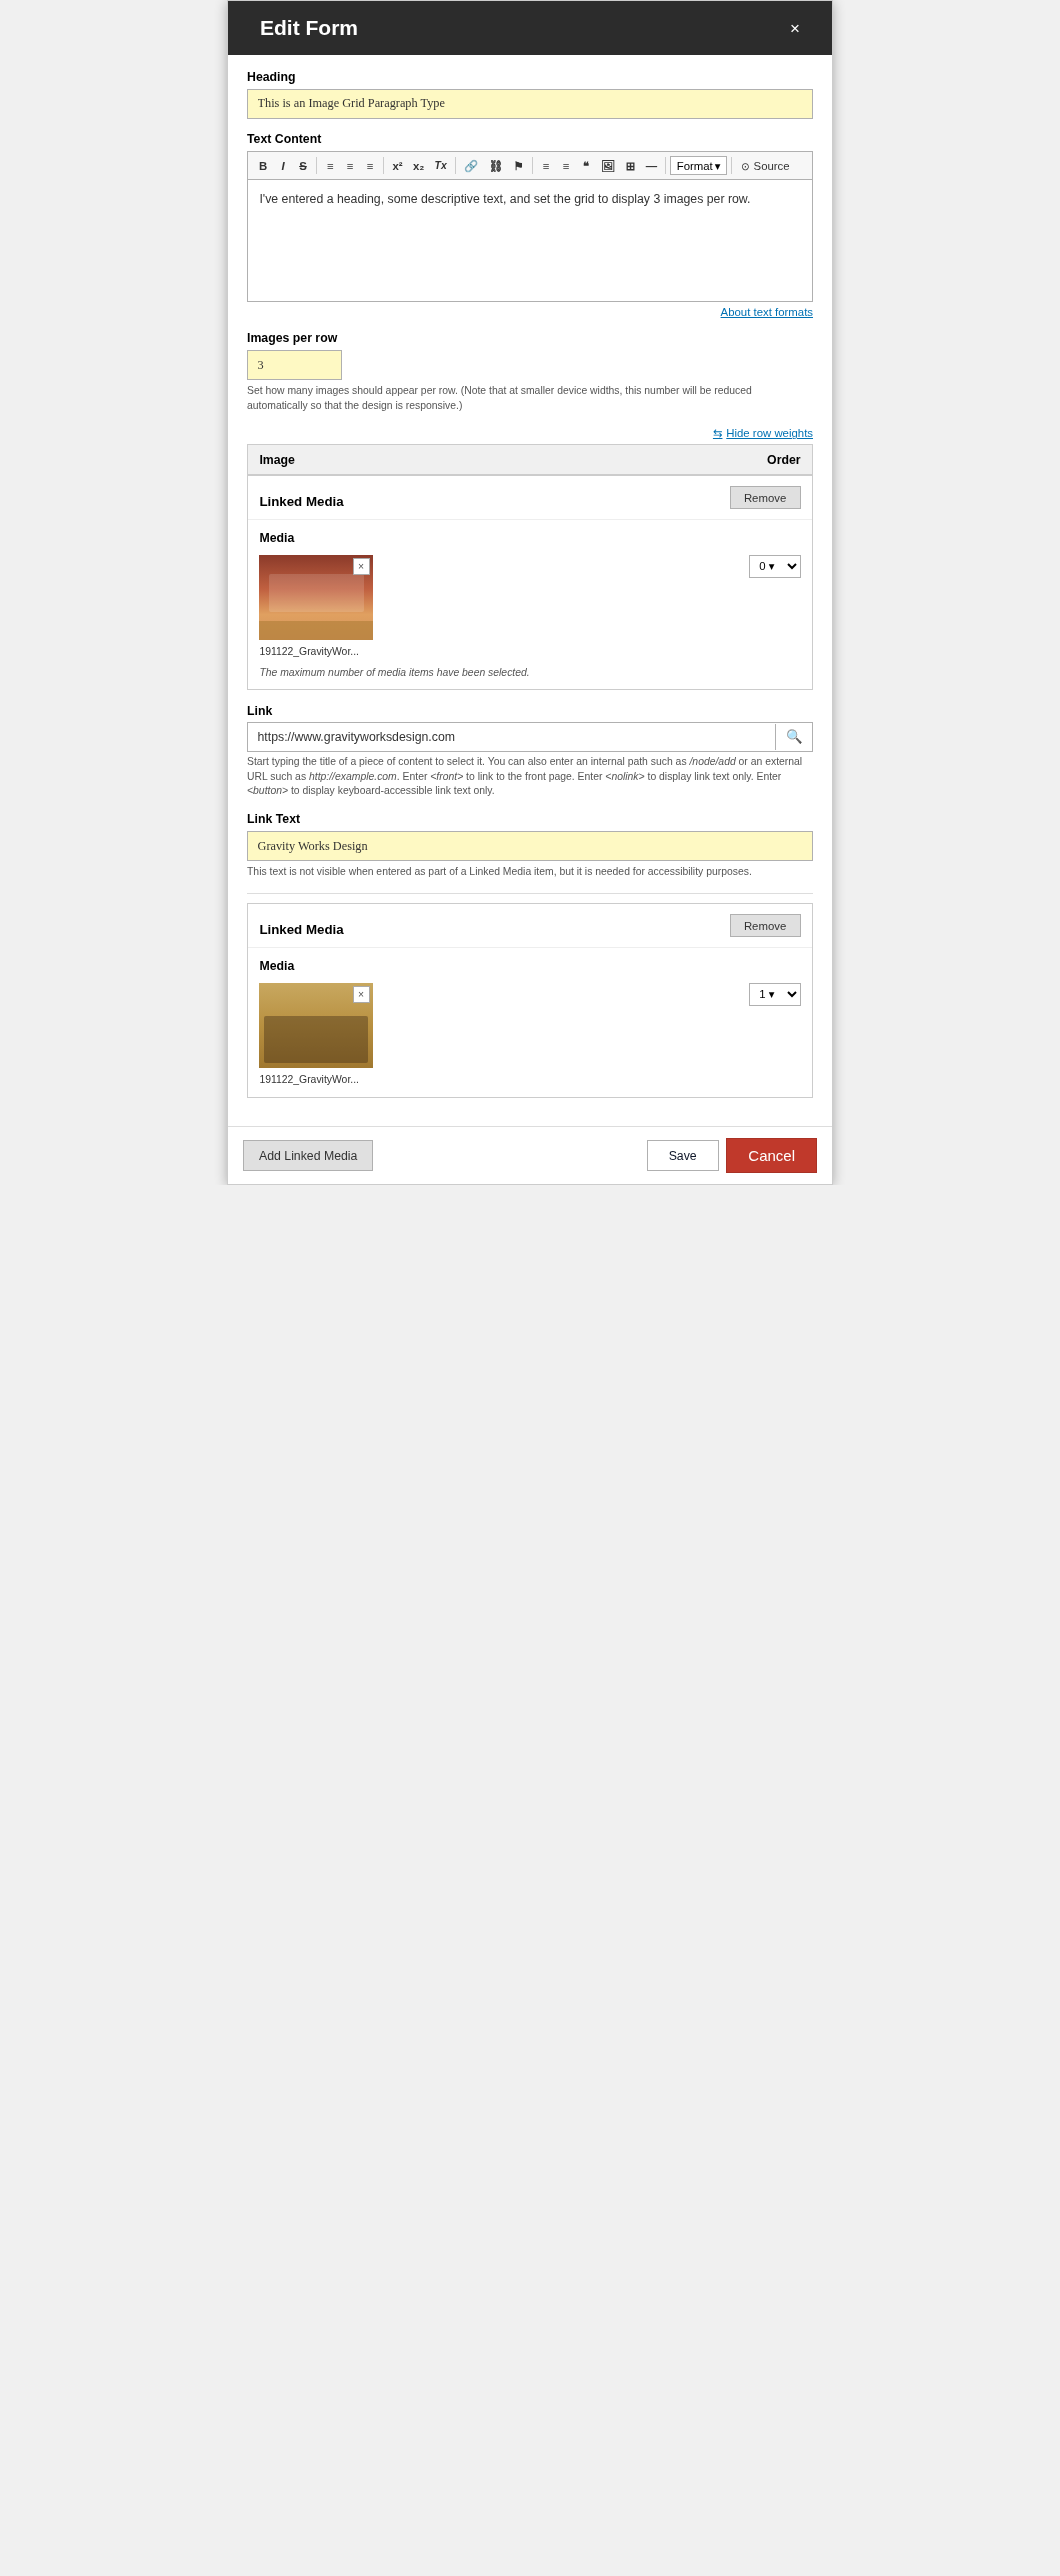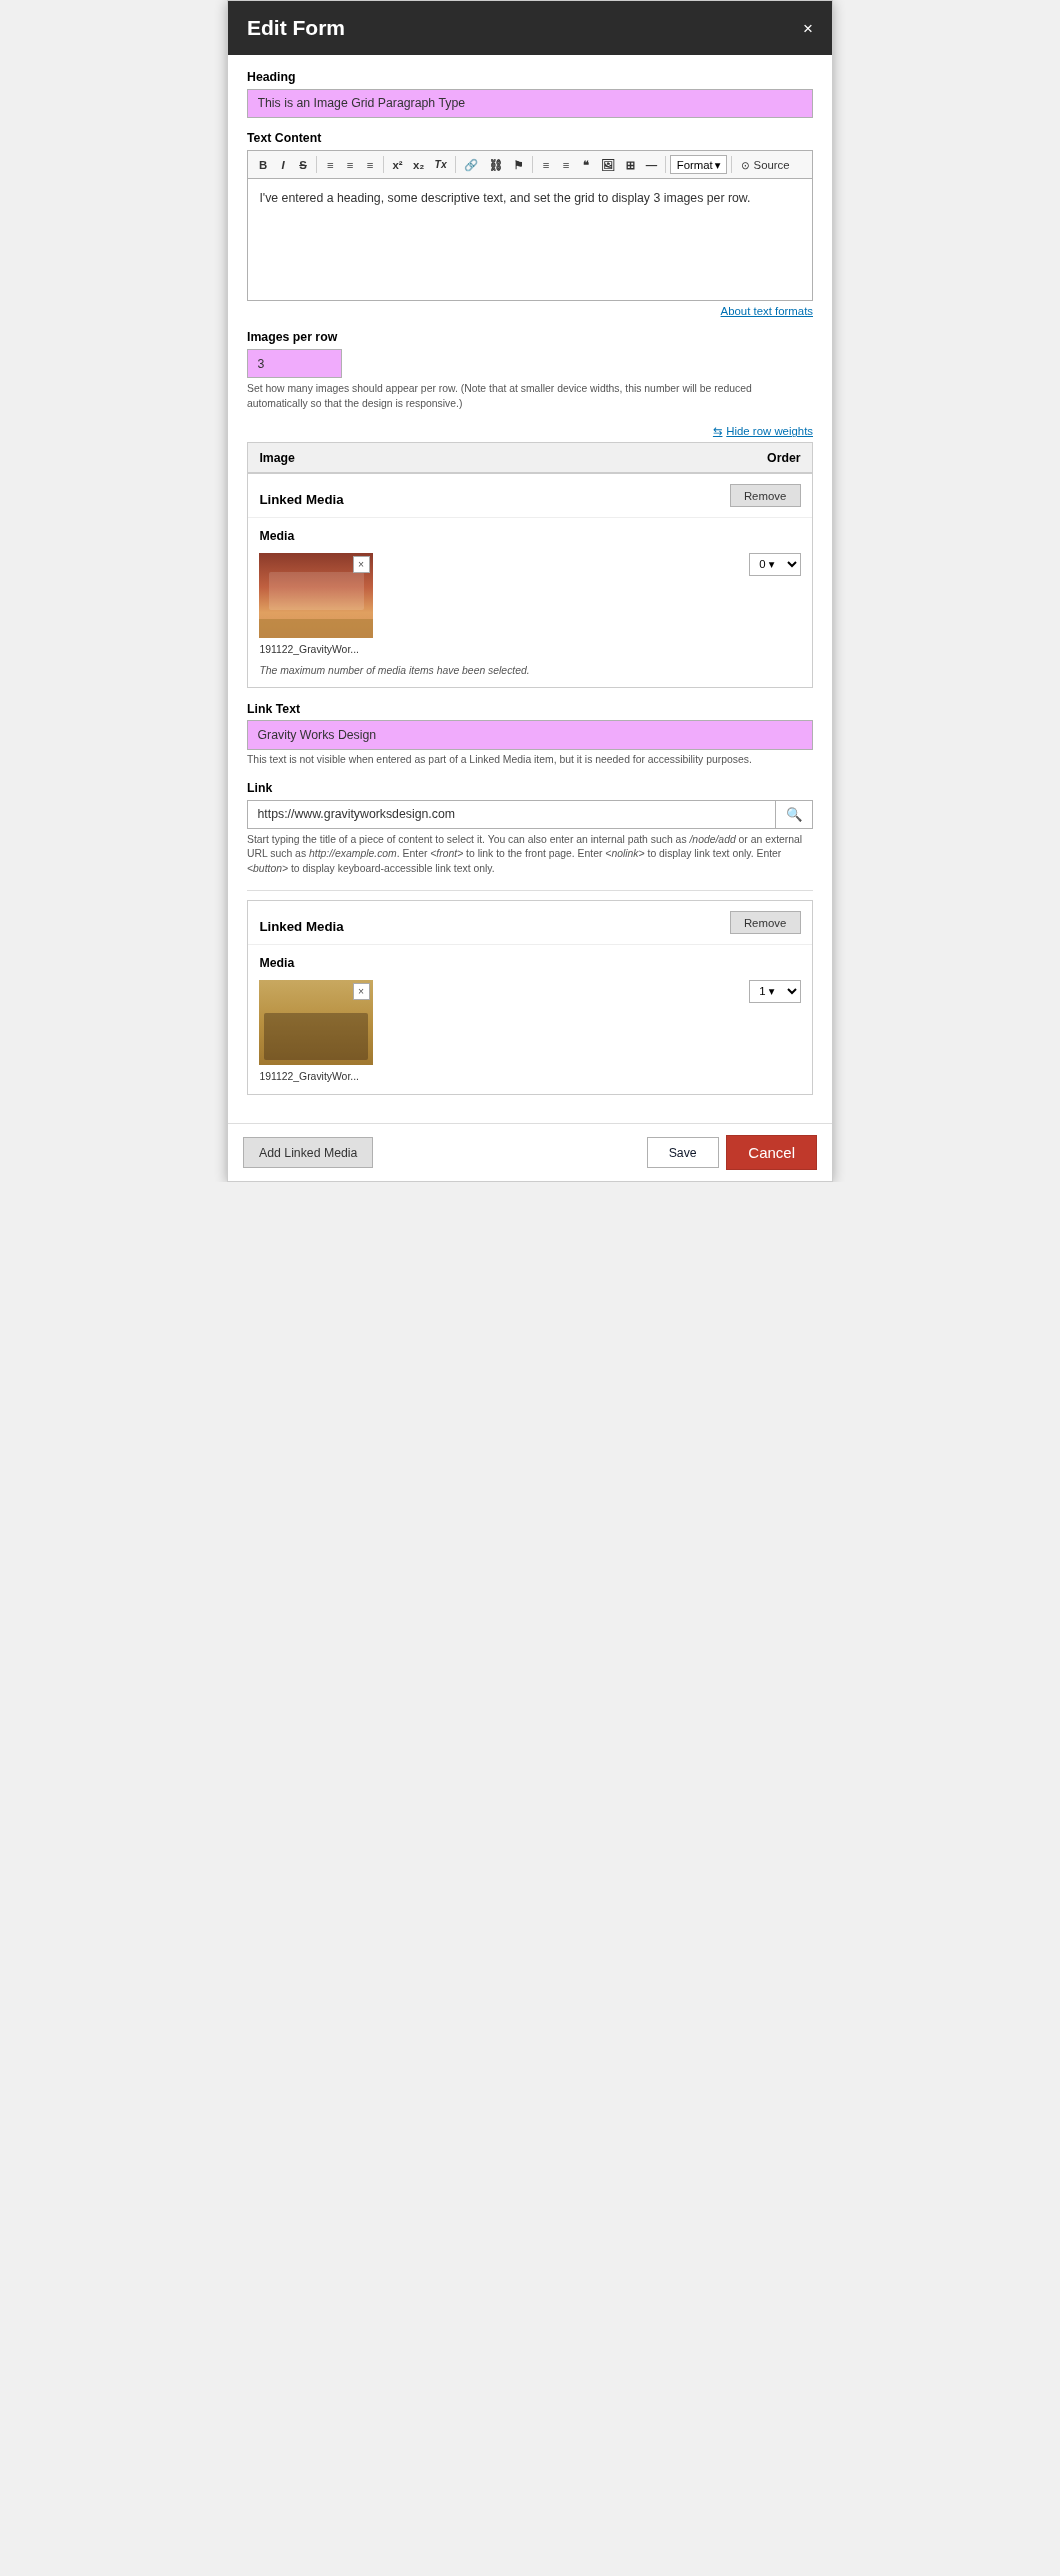--- a/index.html
+++ b/index.html
@@ -13,21 +13,21 @@
     }
     .modal {
       width: 606px;
       background: #fff;
       border: 0.9px solid #ccc;
       box-shadow: 0 1.9px 11.4px rgba(0,0,0,0.3);
     }
     .modal-header {
       background: #2c2c2c;
       color: #fff;
-      padding: 15px 19px;
+      padding: 15px 32px;
       display: flex;
       justify-content: space-between;
       align-items: center;
     }
     .modal-title {
       font-size: 21px;
       font-weight: bold;
     }
     .modal-close {
       background: none;
@@ -49,21 +49,22 @@
       font-size: 12.3px;
       margin-bottom: 4.7px;
       display: block;
     }
     .text-input {
       width: 100%;
       padding: 6.6px 9.5px;
       border: 0.9px solid #b0b0b0;
       font-size: 12.3px;
       color: #333;
-      background: #f0abfc;
+      background: #fef9c3;
+      font-family: Liberation Serif, serif;
     }
 
     
     .editor-toolbar {
       border: 0.9px solid #b0b0b0;
       border-bottom: none;
       background: #f7f7f7;
       padding: 3.8px 5.7px;
       display: flex;
       flex-wrap: wrap;
@@ -462,34 +463,34 @@
             <option value="1">1</option>
             <option value="2">2</option>
             <option value="3">3</option>
           </select>
         </div>
         <div class="max-media-notice">The maximum number of media items have been selected.</div>
       </div>
     </div>
 
     <div class="field-group">
-      <label class="field-label">Link Text</label>
-      <input type="text" class="text-input" value="Gravity Works Design" style="">
-      <div class="help-text">This text is not visible when entered as part of a Linked Media item, but it is needed for accessibility purposes.</div>
-    </div>
-
-    <div class="field-group">
       <label class="field-label">Link</label>
       <div class="link-field-wrapper">
         <input type="text" class="link-input" value="https://www.gravityworksdesign.com" style="">
         <button class="link-search-btn">🔍</button>
       </div>
       <div class="help-text">
         Start typing the title of a piece of content to select it. You can also enter an internal path such as <i>/node/add</i> or an external URL such as <i>http://example.com</i>. Enter <i>&lt;front&gt;</i> to link to the front page. Enter <i>&lt;nolink&gt;</i> to display link text only. Enter <i>&lt;button&gt;</i> to display keyboard-accessible link text only.
       </div>
+    </div>
+
+    <div class="field-group">
+      <label class="field-label">Link Text</label>
+      <input type="text" class="text-input" value="Gravity Works Design" style="">
+      <div class="help-text">This text is not visible when entered as part of a Linked Media item, but it is needed for accessibility purposes.</div>
     </div>
 
     <hr class="divider">
 
     <div class="linked-media-section">
       <div class="linked-media-header">
         <span class="linked-media-title">Linked Media</span>
         <button class="remove-btn">Remove</button>
       </div>
 

